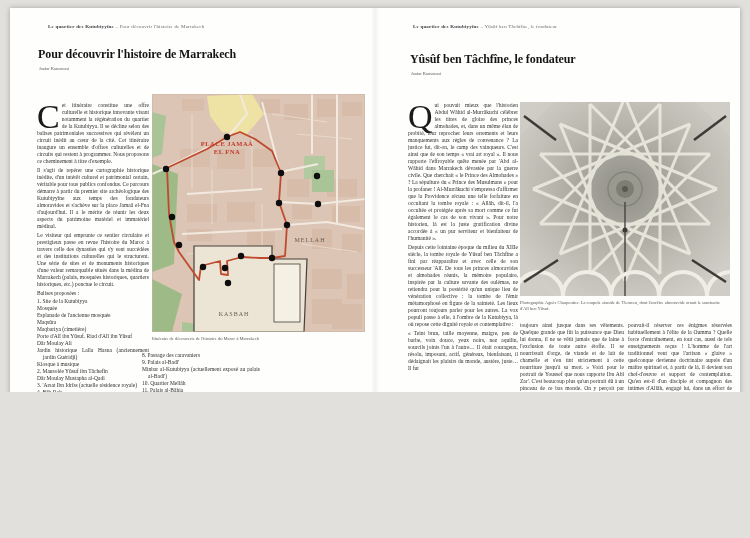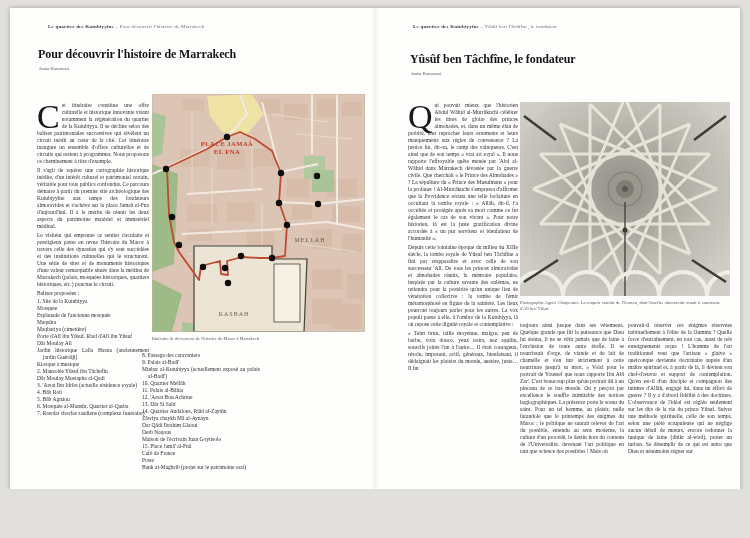--- a/index.html
+++ b/index.html
@@ -1,17 +1,17 @@
 <!DOCTYPE html>
 <html><head>
 <meta charset="utf-8">
 <style>
   html,body{margin:0;padding:0;}
   body{width:750px;height:538px;background:#e2e0dc;font-family:"Liberation Serif","DejaVu Serif",serif;}
-  #root{position:absolute;left:0;top:0;width:750px;height:489px;overflow:hidden;border-radius:9px;}
+  #root{position:absolute;left:0;top:0;width:750px;height:392px;overflow:hidden;border-radius:9px;}
   .spread{position:absolute;left:10px;top:8px;width:730px;height:522px;background:#fefefd;box-shadow:0 0 5px rgba(0,0,0,.28);}
   .gutter{position:absolute;left:371px;top:8px;width:8px;height:522px;background:linear-gradient(90deg,rgba(0,0,0,0),rgba(0,0,0,.05),rgba(0,0,0,0));}
 
   .running-head{position:absolute;font-size:5px;line-height:6px;color:#6b6b6b;letter-spacing:.2px;white-space:nowrap;}
   .running-head .sec{font-weight:bold;color:#3f3f46;}
   .article-title{position:absolute;font-size:12px;font-weight:bold;color:#151515;letter-spacing:-.1px;white-space:nowrap;}
   .byline{position:absolute;font-size:4.5px;color:#5c5c5c;}
 
   .textcol{position:absolute;font-size:5.5px;line-height:7px;text-align:justify;color:#2f2f2f;overflow:hidden;}
   .textcol p{margin:0 0 2px 0;}

